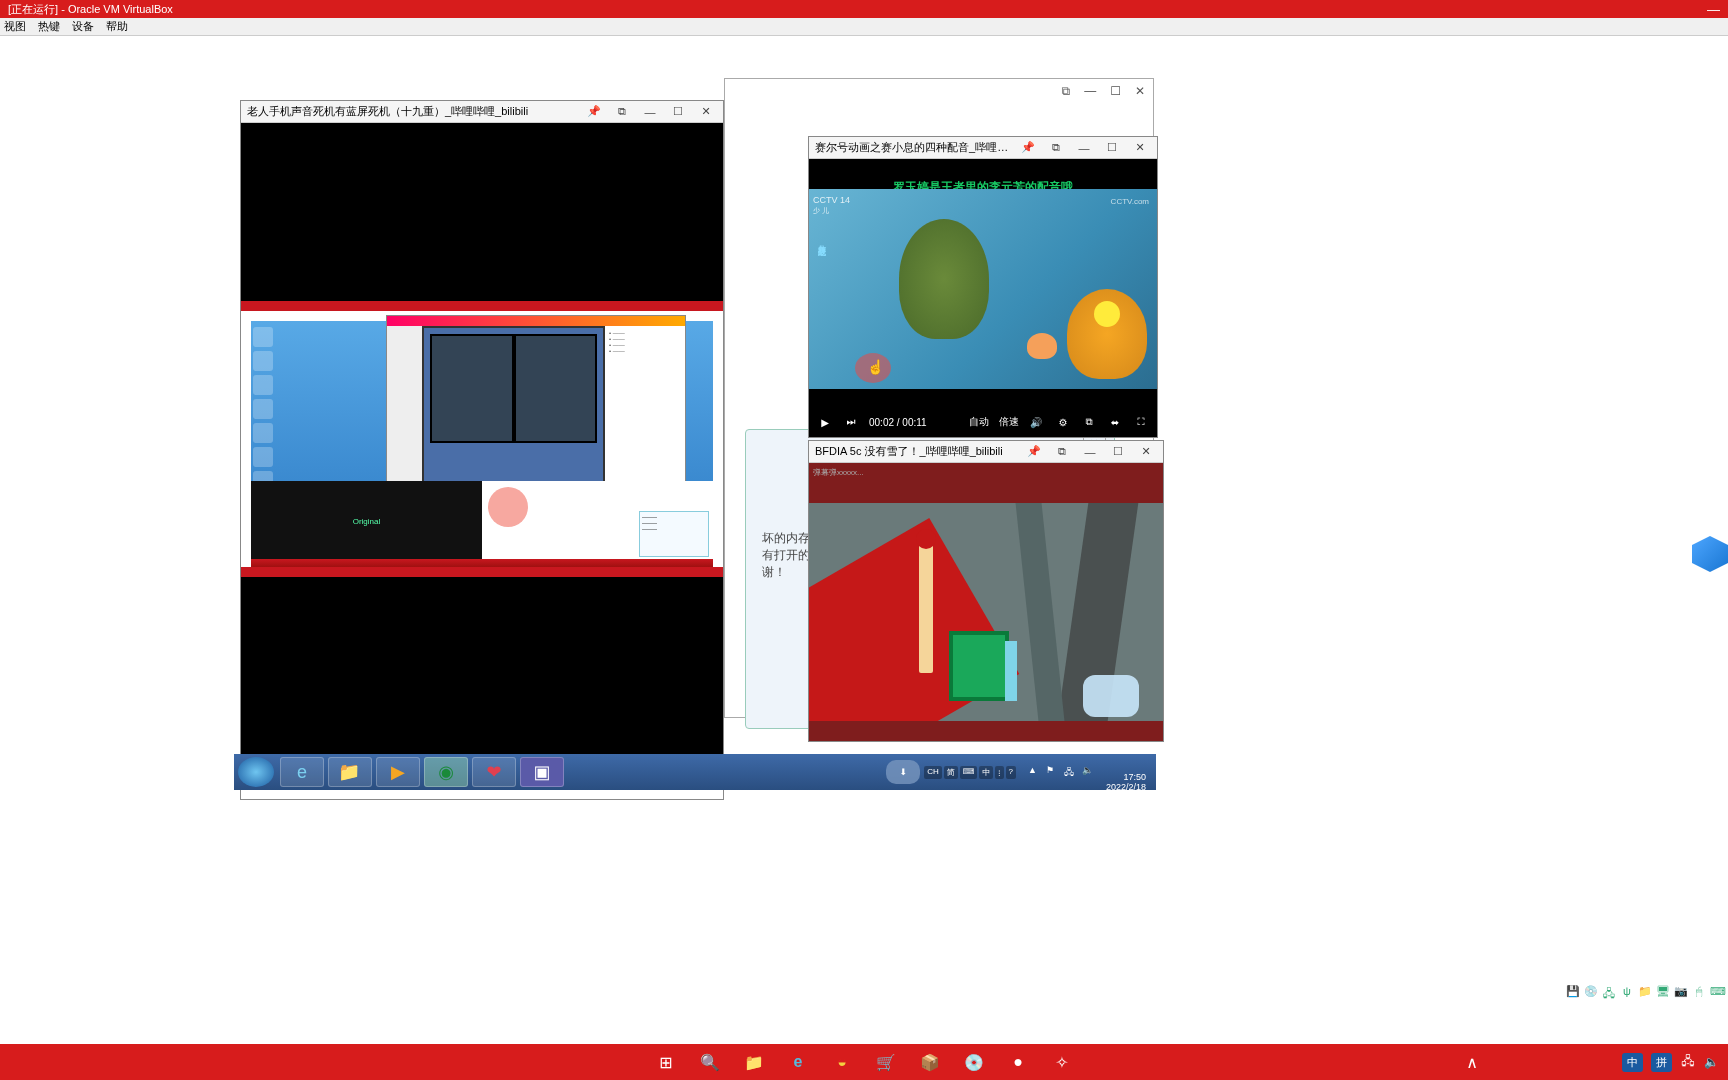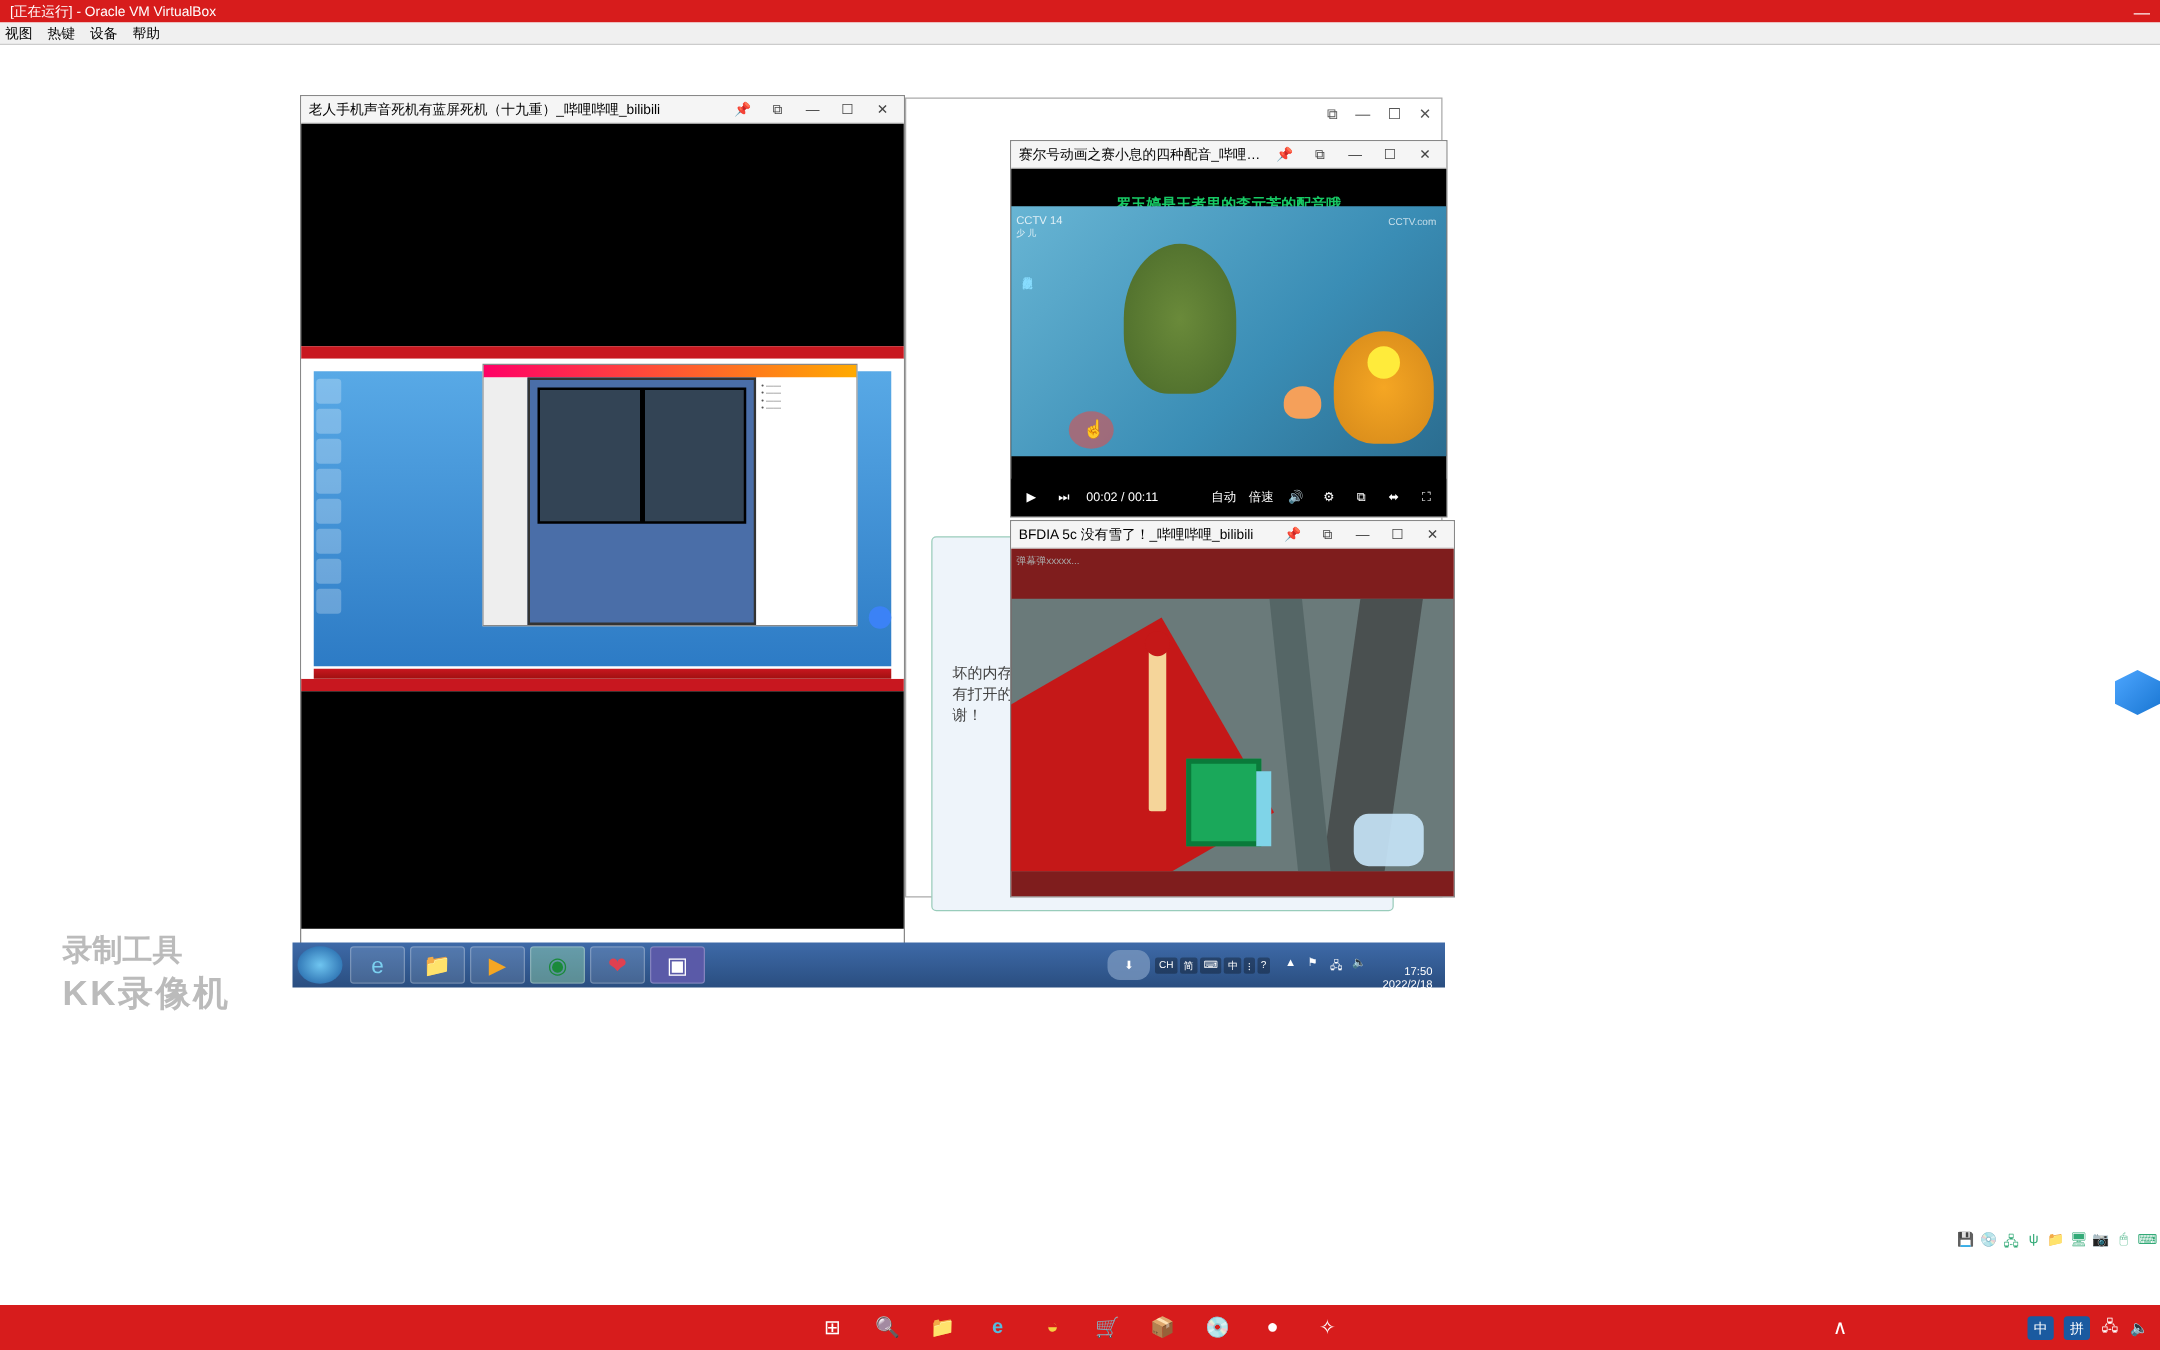--- a/index.html
+++ b/index.html
@@ -29,21 +29,21 @@
 .bg-login-row { position: absolute; top: 100px; right: 20px; font-size: 14px; color: #00a1d6; display: flex; gap: 24px; }
 .bg-dialog { position: absolute; left: 20px; top: 350px; width: 370px; height: 300px; background: #eef4fa; border: 1px solid #9cb; border-radius: 4px; }
 .bg-dialog .x { position: absolute; right: 8px; top: 6px; font-size: 11px; color: #666; border: 1px solid #aaa; padding: 0 6px; }
 .bg-dialog .body { padding: 100px 16px 16px; font-size: 12px; color: #444; }
 .bg-dialog .btns { position: absolute; bottom: 12px; right: 12px; display: flex; flex-direction: column; gap: 10px; }
 .bg-dialog .btns button { width: 60px; height: 22px; font-size: 11px; background: #f0f0f0; border: 1px solid #888; }
 .bg-broadcast { position: absolute; top: 228px; right: 30px; font-size: 13px; color: #444; }
 .bg-broadcast .cnt { color: #999; margin-left: 6px; }
 
 
-.win { position: absolute; border: 1px solid #888; background: #fff; }
+.win { position: absolute; border: 1px solid #888; background: #fff; margin-top: 24px; }
 .win .titlebar { height: 22px; background: #f5f5f5; display: flex; align-items: center; justify-content: space-between; padding: 0 6px; font-size: 11px; border-bottom: 1px solid #ccc; }
 .win .titlebar .ttl { overflow: hidden; white-space: nowrap; text-overflow: ellipsis; }
 .win .titlebar .ctrls { display: flex; gap: 6px; }
 .win .titlebar .ctrls span { display: inline-flex; width: 22px; height: 16px; align-items: center; justify-content: center; color: #444; font-size: 11px; }
 
 #win1 { left: 240px; top: 40px; width: 484px; height: 700px; }
 #win1 .vbody { background: #000; width: 100%; }
 .redstrip { background: #c8171f; height: 10px; }
 #win1 .seg1 { height: 178px; }
 #win1 .seg-mid { height: 256px; background: #fff; position: relative; }
@@ -133,24 +133,20 @@
 
 <div class="menubar">
   <span>视图</span>
   <span>热键</span>
   <span>设备</span>
   <span>帮助</span>
 </div>
 
 <div class="vm-area">
 
-  <div class="watermark">
-    <div>录制工具</div>
-    <div class="line2">KK录像机</div>
-  </div>
 
   <div class="cube-icon"></div>
 
   <div class="bg-window">
     <div class="bgwin-title">
       <span>⧉</span>
       <span>—</span>
       <span>☐</span>
       <span>✕</span>
     </div>
@@ -208,20 +204,29 @@
           <div class="ctr">
               <div class="mini">
                 <div></div>
                 <div></div>
               </div>
             </div>
           <div class="rgt">• ——<br>• ——<br>• ——<br>• ——</div>
         </div>
       </div>
       <div class="assist"></div>
+      <div class="lower-strip">
+        <div class="dk">
+            <span>Original</span>
+          </div>
+        <div class="lt">
+          <div class="bubble"></div>
+          <div class="popup">———<br>———<br>———</div>
+        </div>
+      </div>
       <div class="tb"></div>
     </div>
     <div class="redstrip"></div>
     <div class="vbody seg2"></div>
   </div>
 
   <div id="win2" class="win">
     <div class="titlebar">
       <span class="ttl">赛尔号动画之赛小息的四种配音_哔哩哔哩_bili...</span>
       <span class="ctrls">

